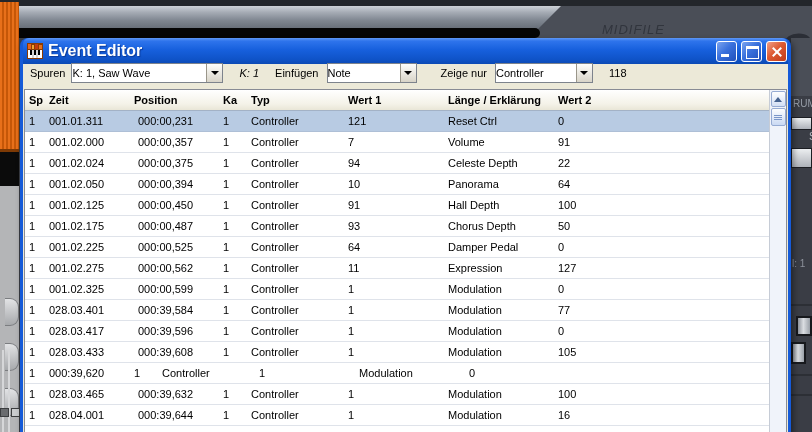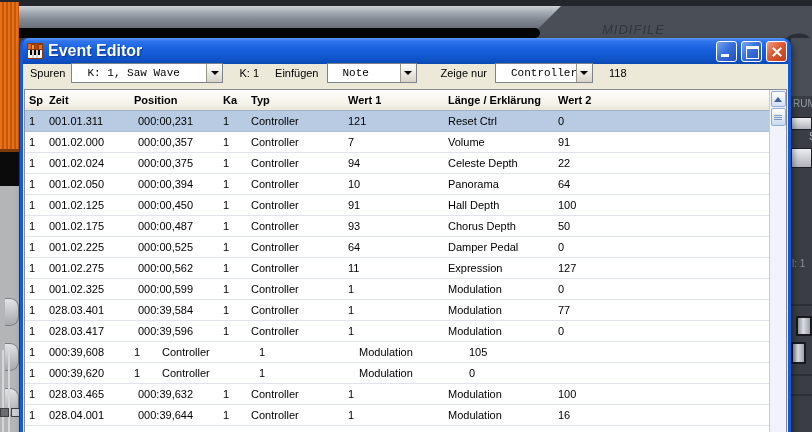--- a/index.html
+++ b/index.html
@@ -58,26 +58,26 @@
   .glyph-x::before, .glyph-x::after { content:""; position:absolute; left:9px; top:4px; width:2px; height:12px; background:#fff; }
   .glyph-x::before { transform:rotate(45deg); }
   .glyph-x::after  { transform:rotate(-45deg); }
 
   .client { background:#ece9d8; height:394px; position:relative; }
 
   
   .toolbar { height:17px; display:flex; align-items:center; padding-left:7px; }
   .tlabel { white-space:nowrap; }
   .combo { height:20px; background:#fff; border:1px solid #7d838c; display:flex; align-items:center; }
-  .combo-val { flex:1; padding-left:15px; white-space:nowrap; overflow:hidden;font-family:Liberation Mono, monospace; }
+  .combo-val { flex:1; padding-left:0; white-space:nowrap; overflow:hidden; }
   .combo-btn { width:16px; height:18px; background:linear-gradient(180deg,#fdfdfb,#d8d4c8);
                border-left:1px solid #9a968a; display:flex; align-items:center; justify-content:center; }
   .tri-down { width:0; height:0; border-left:4px solid transparent; border-right:4px solid transparent; border-top:4px solid #000; }
   .cb-spuren { width:152px; margin-left:6px; }
-  .lab-k     { margin-left:16px; }
+  .lab-k     { margin-left:16px;font-style:italic; }
   .lab-einf  { margin-left:16px; }
   .cb-note   { width:90px; margin-left:8px; }
   .lab-zeige { margin-left:24px; }
   .cb-ctrl   { width:98px; margin-left:8px; }
   .count     { margin-left:16px; }
 
   
   .tablebox { position:absolute; left:1px; right:1px; top:25px; bottom:0; background:#fff;
               border:1px solid #888b94; overflow:hidden; }
   .theader { display:flex; height:21px; line-height:20px; font-weight:bold;
@@ -299,20 +299,21 @@
             <div class="cell c1">028.03.417</div>
             <div class="cell c2">000:39,596</div>
             <div class="cell c3">1</div>
             <div class="cell c4">Controller</div>
             <div class="cell c5">1</div>
             <div class="cell c6">Modulation</div>
             <div class="cell c7">0</div>
           </div>
           <div class="trow">
             <div class="cell c0">1</div>
+            <div class="cell c1">028.03.433</div>
             <div class="cell c2">000:39,608</div>
             <div class="cell c3">1</div>
             <div class="cell c4">Controller</div>
             <div class="cell c5">1</div>
             <div class="cell c6">Modulation</div>
             <div class="cell c7">105</div>
           </div>
           <div class="trow">
             <div class="cell c0">1</div>
             <div class="cell c2">000:39,620</div>

